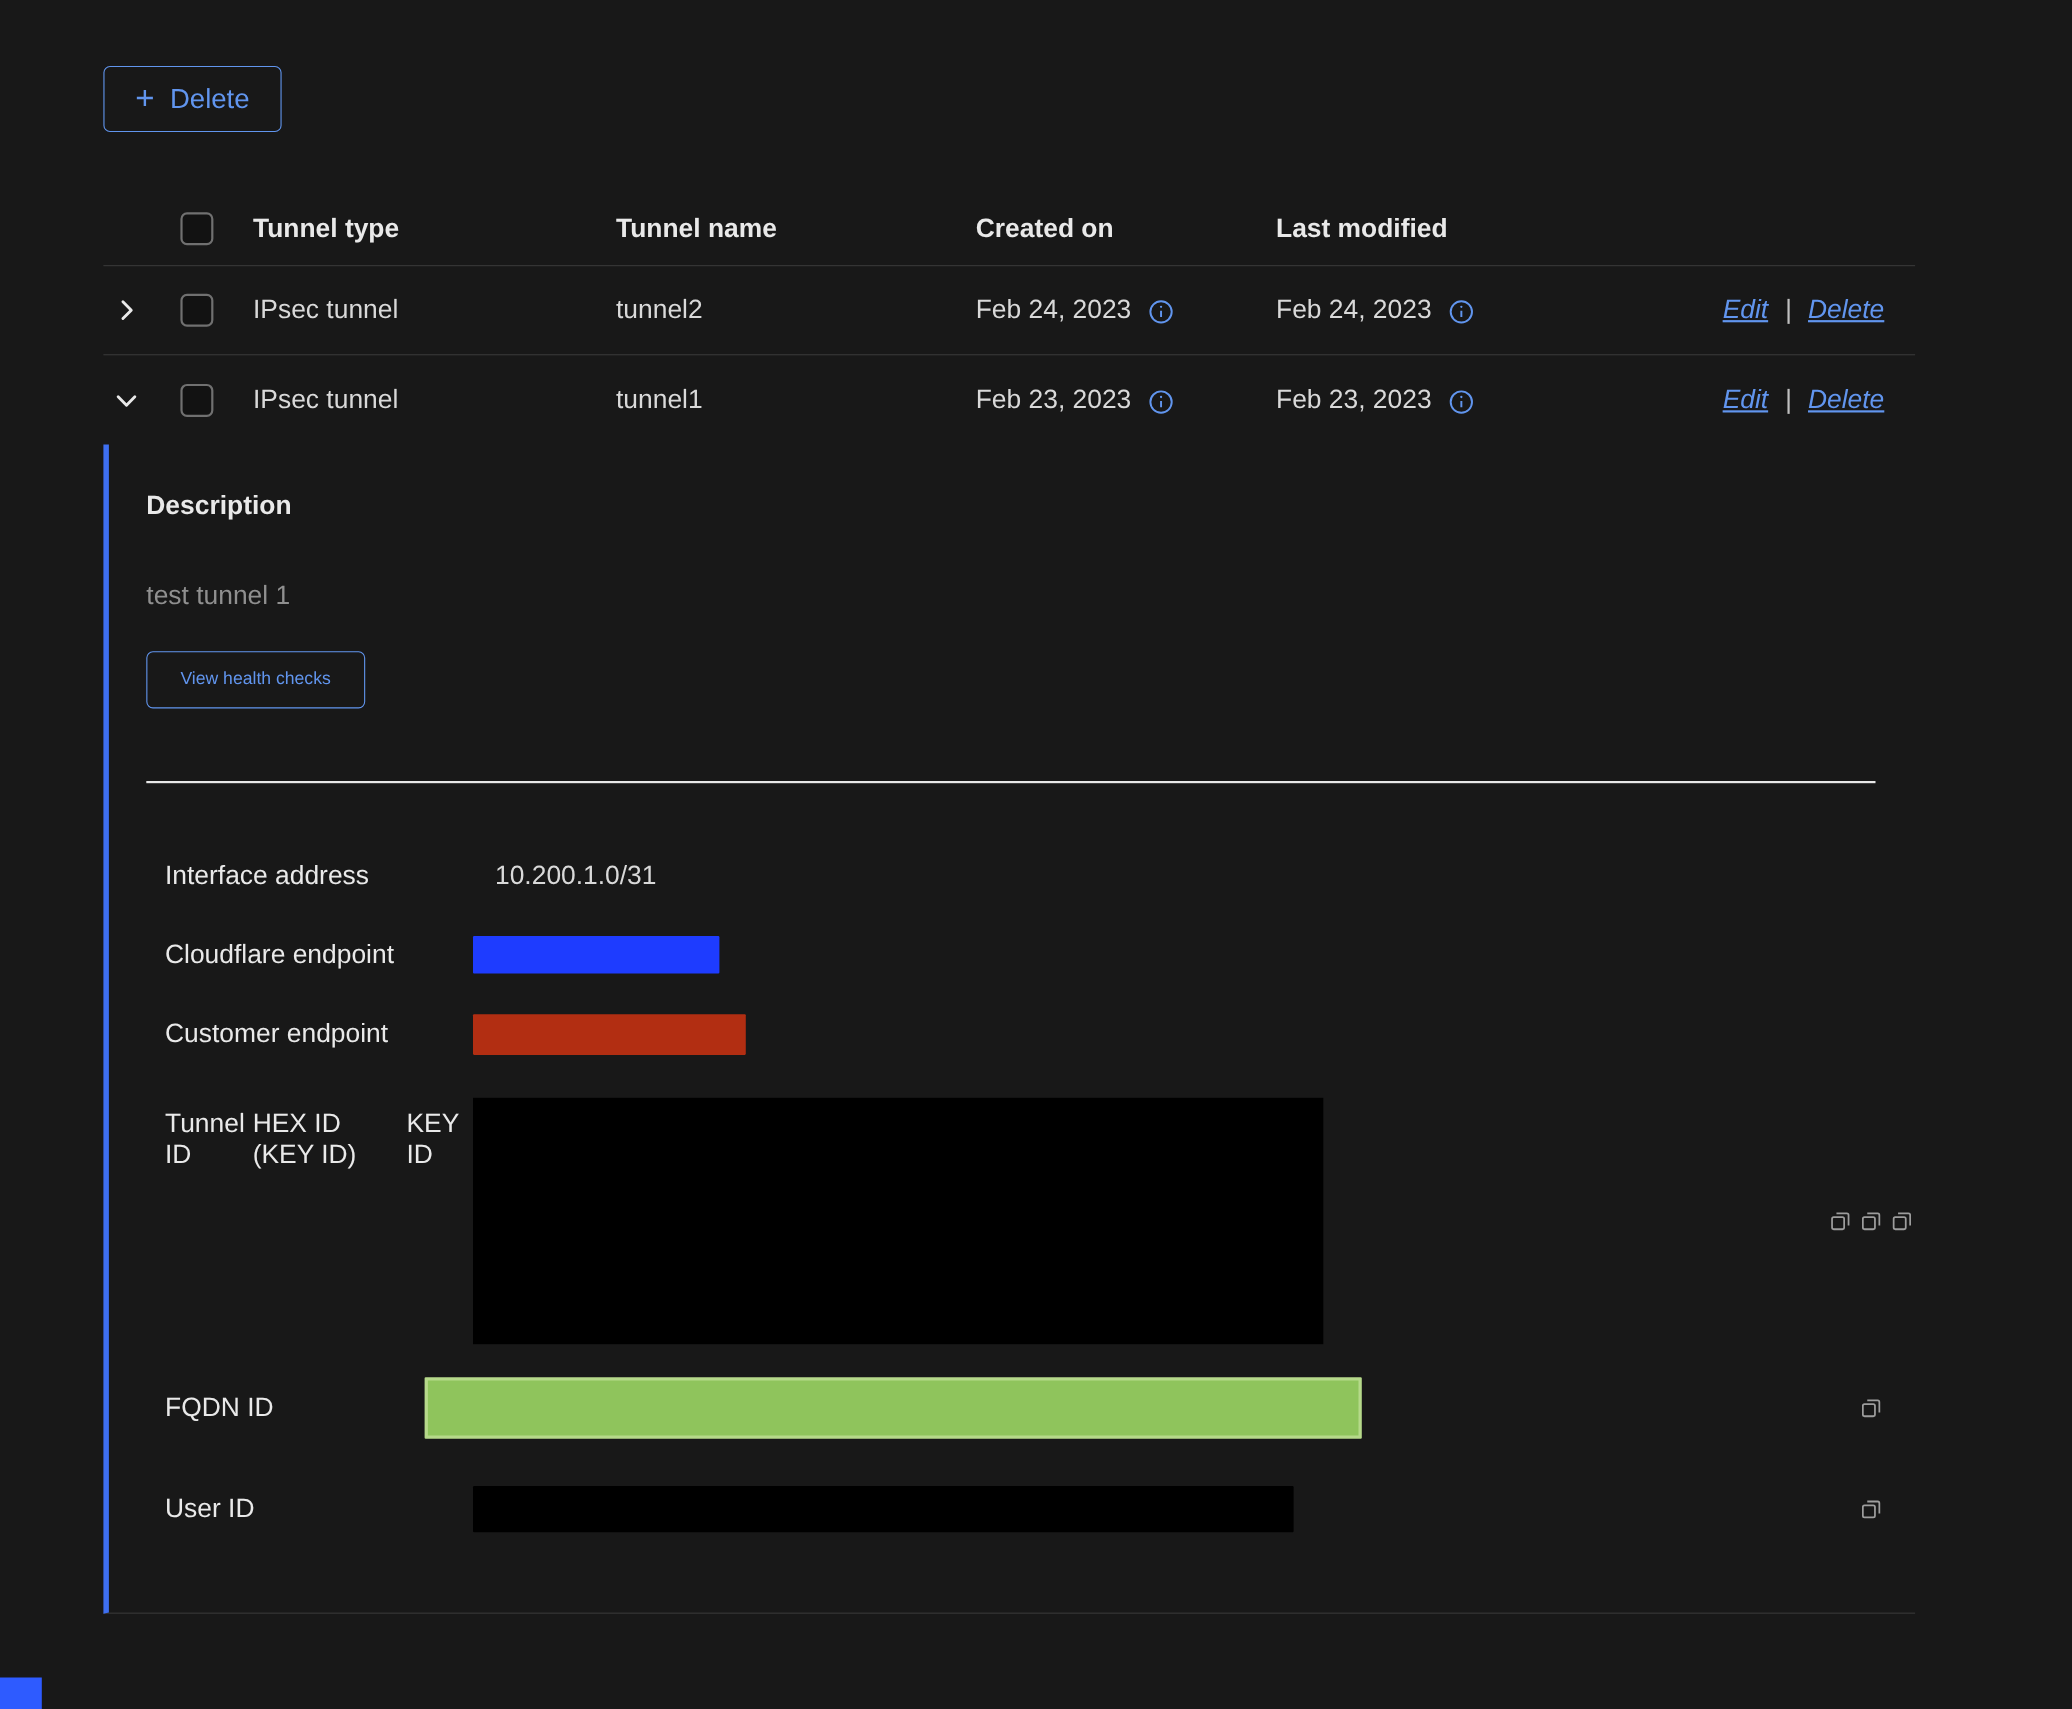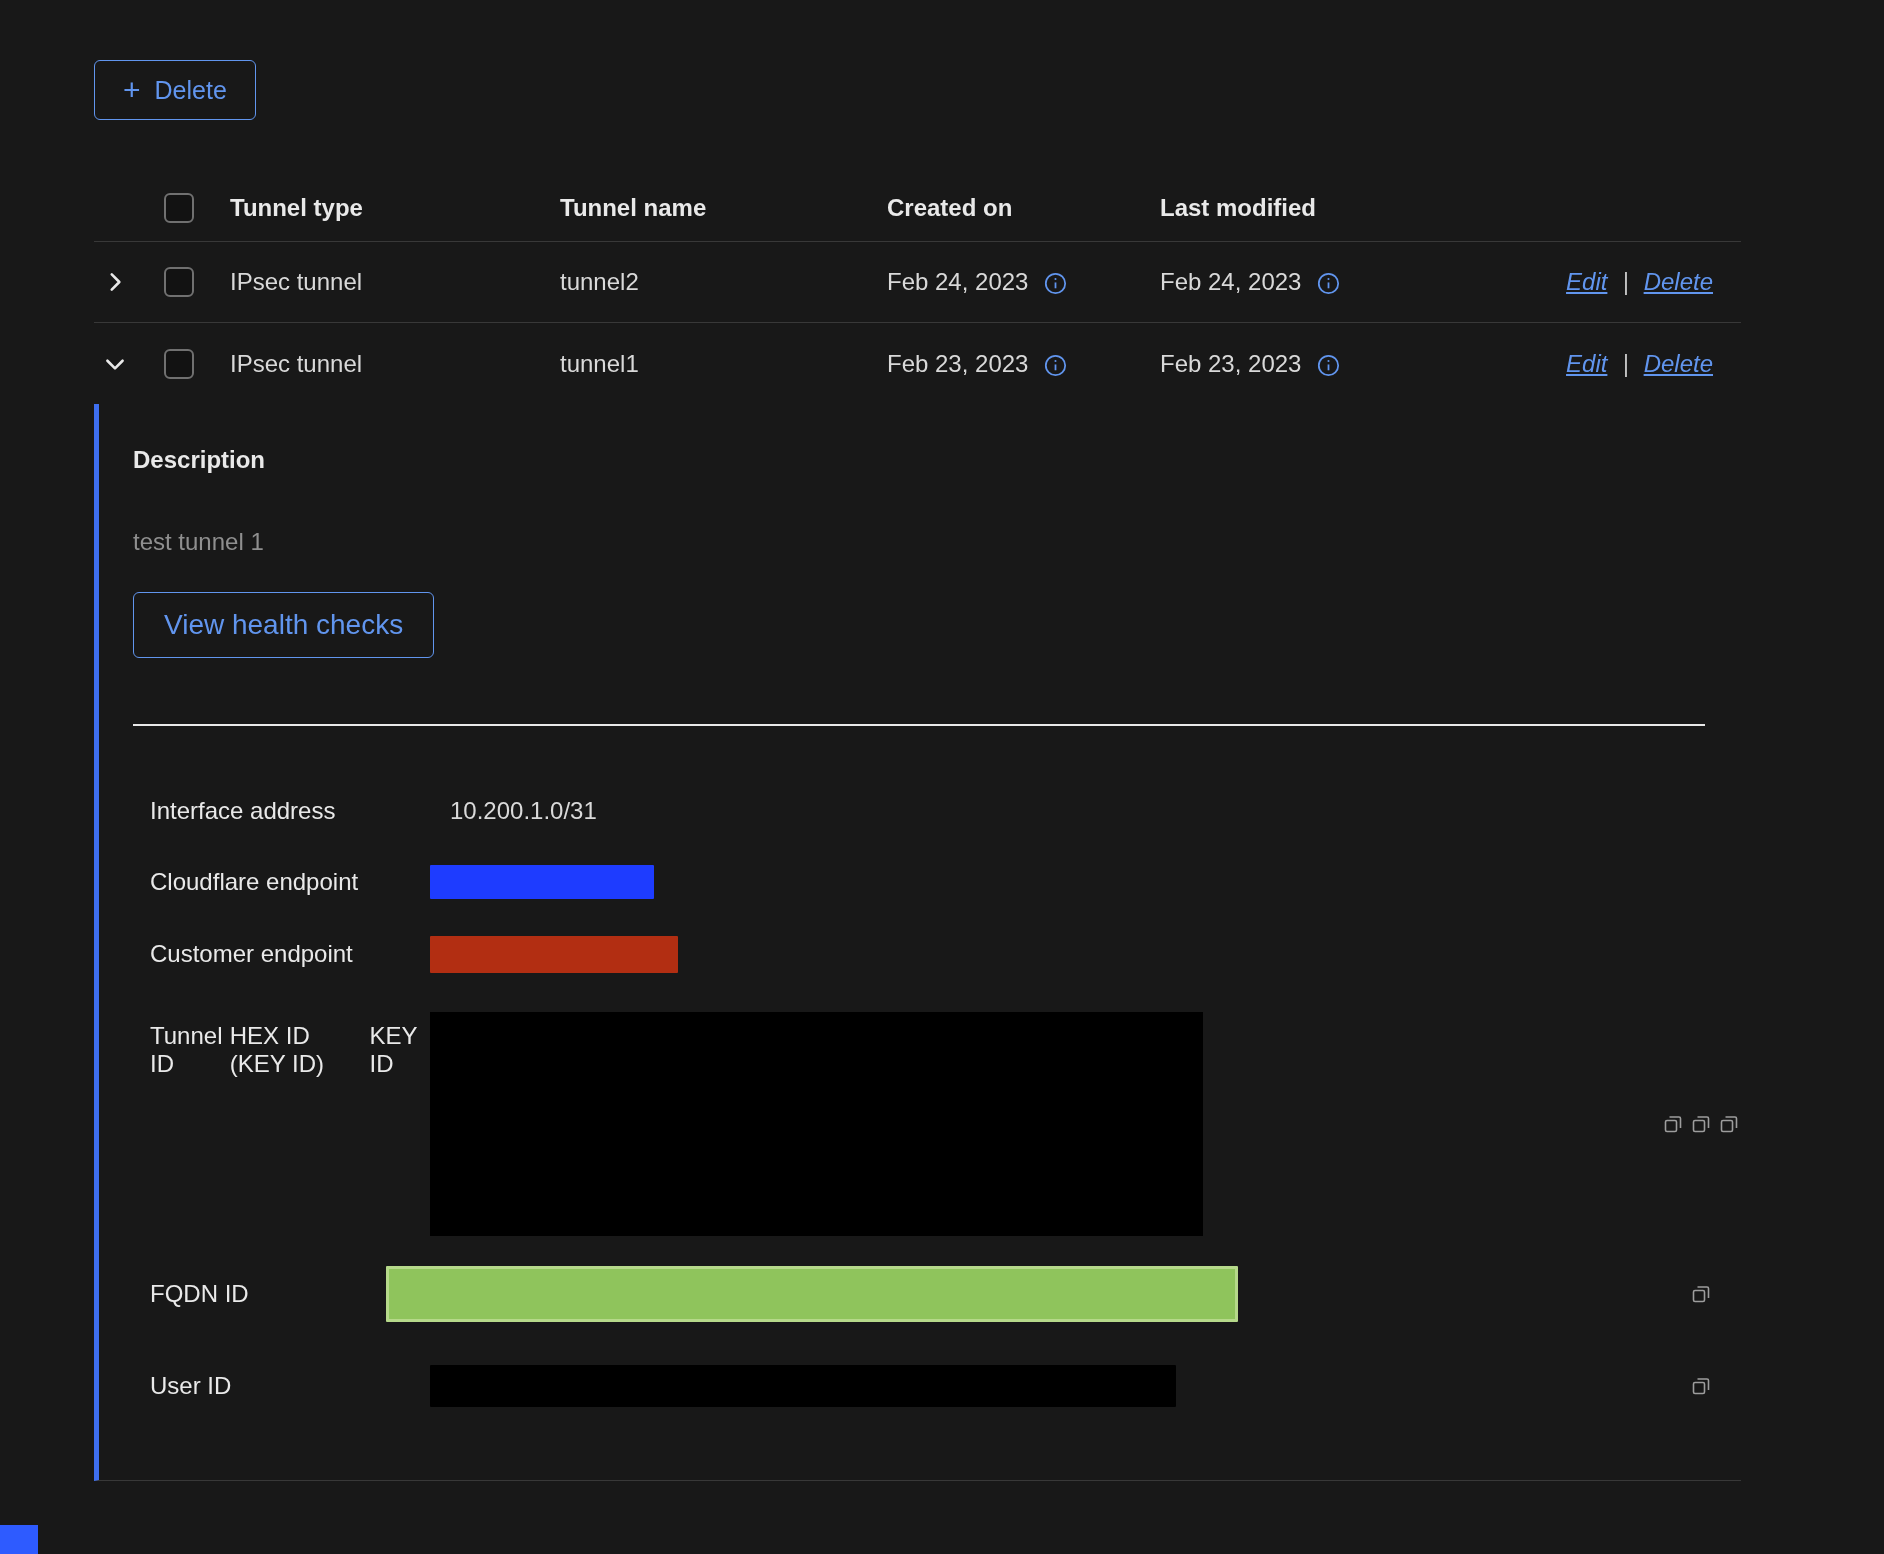--- a/index.html
+++ b/index.html
@@ -63,21 +63,21 @@
   .desc-label { font-weight: bold; color: var(--text, #e9e9e9); }
   .desc-value { margin-top: 54px; color: var(--muted, #8f8f8f); }
   .health-btn {
     margin-top: 36px;
     display: inline-block;
     padding: 16px 30px;
     background: transparent;
     border: 1px solid var(--link, #6195ee);
     border-radius: 6px;
     color: var(--link, #6195ee);
-    font-family: inherit; font-size: 28px;
+    font-family: inherit; font-size: 16px;
     cursor: pointer;
   }
   .divider { margin-top: 66px; height: 2px; width: 1572px; background: var(--divider, #e8e8e8); }
 
   .fields { margin-top: 50px; margin-left: 17px; }
   .frow {
     display: grid;
     grid-template-columns: 280px 1fr 80px;
     align-items: center;
   }

